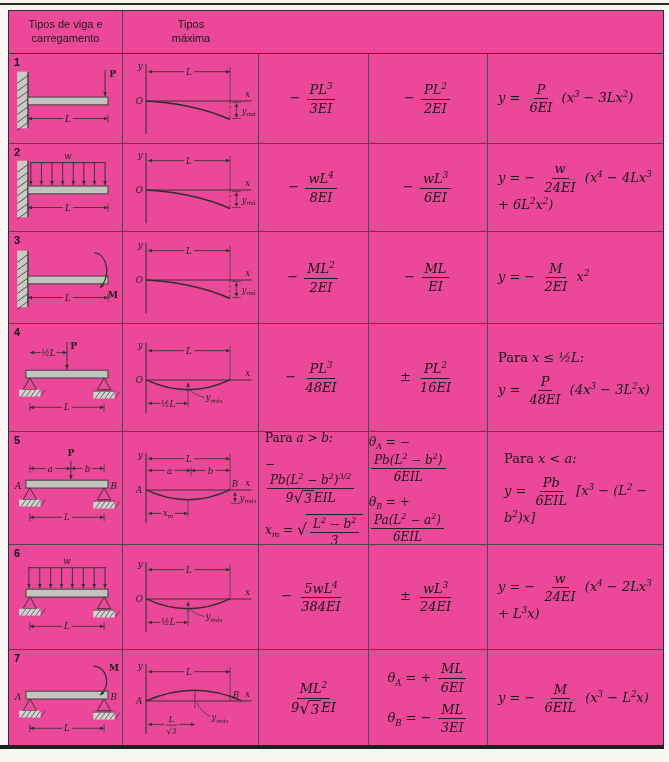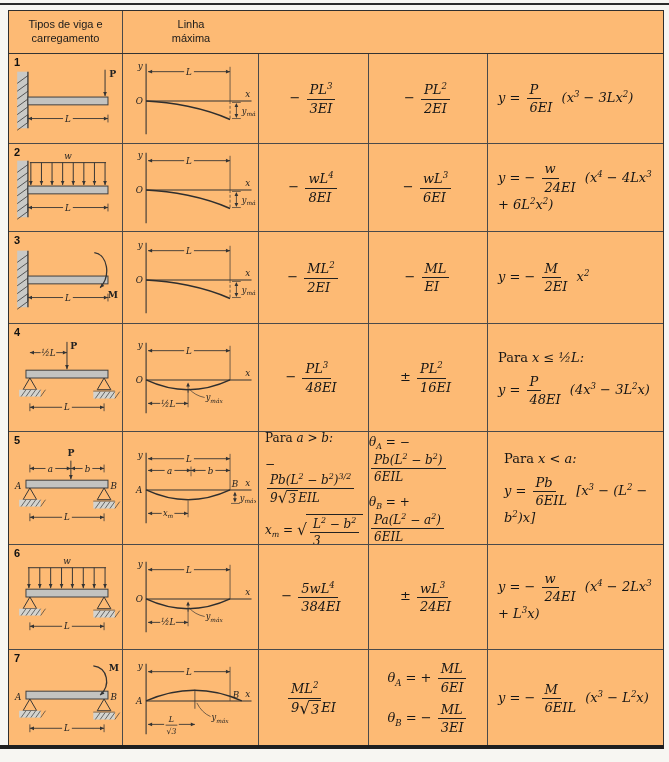--- a/index.html
+++ b/index.html
@@ -1,19 +1,19 @@
 <!DOCTYPE html>
 <html style="--paper: #f7f6f2;"><head>
 <meta charset="utf-8">
 <style>
   html,body{margin:0;padding:0;background:#e8e6e0}
   .page{position:relative;width:669px;height:762px;background:var(--paper,#f7f6f2);overflow:hidden}
   .top-rule{position:absolute;left:0;top:3px;width:669px;height:2px;background:#2b2b2b}
   .bottom-rule{position:absolute;left:0;top:745px;width:664px;height:4px;background:#1f1f1f}
-  .ftable{position:absolute;left:8px;top:10px;width:654px;border:1.6px solid #2f2f2f;background:#fdba74}
+  .ftable{position:absolute;left:8px;top:10px;width:654px;border:1.6px solid #2f2f2f;background:#ec4899}
   .thead{display:grid;grid-template-columns:114px 136px 110px 119px 175px;height:42px;border-bottom:1.4px solid #333}
   .th{display:flex;align-items:center;justify-content:center;border-right:1px solid #4a4a4a;
       font-family:"Liberation Sans",sans-serif;font-size:11px;font-weight:500;color:#1a1a1a;text-align:center;line-height:1.25}
   .th:last-child{border-right:none}
   .th.c2h span{max-width:64px;display:inline-block}
   .th.c3h,.th.c1h,.th.c4h{white-space:nowrap}
   .tr{display:grid;grid-template-columns:114px 136px 110px 119px 175px}
   .td{position:relative;border-right:1px solid #4a4a4a;border-bottom:1px solid #4a4a4a;
       display:flex;align-items:center;justify-content:center;overflow:hidden}
   .td.last{border-right:none}
@@ -22,39 +22,39 @@
   .rownum{position:absolute;left:5px;top:2px;font-family:"Liberation Sans",sans-serif;font-size:11px;font-weight:bold;color:#111}
   .td.c4{justify-content:flex-start;padding-left:10px;padding-right:4px}
   .lines{display:flex;flex-direction:column;align-items:center;gap:7px}
   .td.c4 .lines{align-items:flex-start}
   .lines.leftal{align-items:flex-start;width:100%;padding-left:6px;box-sizing:border-box}
   .fm{font-family:"DejaVu Serif","Liberation Serif",serif;font-style:italic;font-size:13px;color:#161616;line-height:1.3;white-space:pre-wrap}
   .small .fm{font-size:12px}
   .fm .up{font-style:normal}
   .fm sup{font-size:0.66em;font-style:italic}
   .fm sub{font-size:0.66em}
-  .frac{display:inline-flex;flex-direction:column;align-items:flex-start;vertical-align:middle;margin:0 2px;text-align:center;line-height:1.18}
+  .frac{display:inline-flex;flex-direction:column;align-items:center;vertical-align:middle;margin:0 2px;text-align:center;line-height:1.18}
   .frac .num{border-bottom:1px solid #222;padding:0 3px 1px;display:block}
   .frac .den{padding:1px 3px 0;display:block}
   .sqrt{display:inline-flex;vertical-align:middle;align-items:center}
   .rad{font-style:normal;font-size:1.3em;line-height:1;margin-right:-1px}
   .radbody{border-top:1.2px solid #222;padding:1px 2px 0}
 </style>
 </head>
 <body>
 
 <div class="page">
   <div class="top-rule"></div>
   <div class="ftable">
     <div class="thead">
       <div class="th c0h">
           <span>Tipos de viga e carregamento</span>
         </div>
       <div class="th c2h">
-          <span>Linha máxima</span>
+          <span>Tipos máxima</span>
         </div>
     </div>
     <div id="tbody">
         <div class="tr" style="height: 90px;">
           <div class="td c0">
             <div class="rownum">1</div>
             <svg viewBox="0 0 114 84" width="112" height="82">
               <g>
                 <rect x="7" y="14" width="11" height="58" fill="#c9c9c6"></rect>
                 <line x1="7" y1="26" x2="18" y2="18" stroke="#333" stroke-width="0.8"></line>

